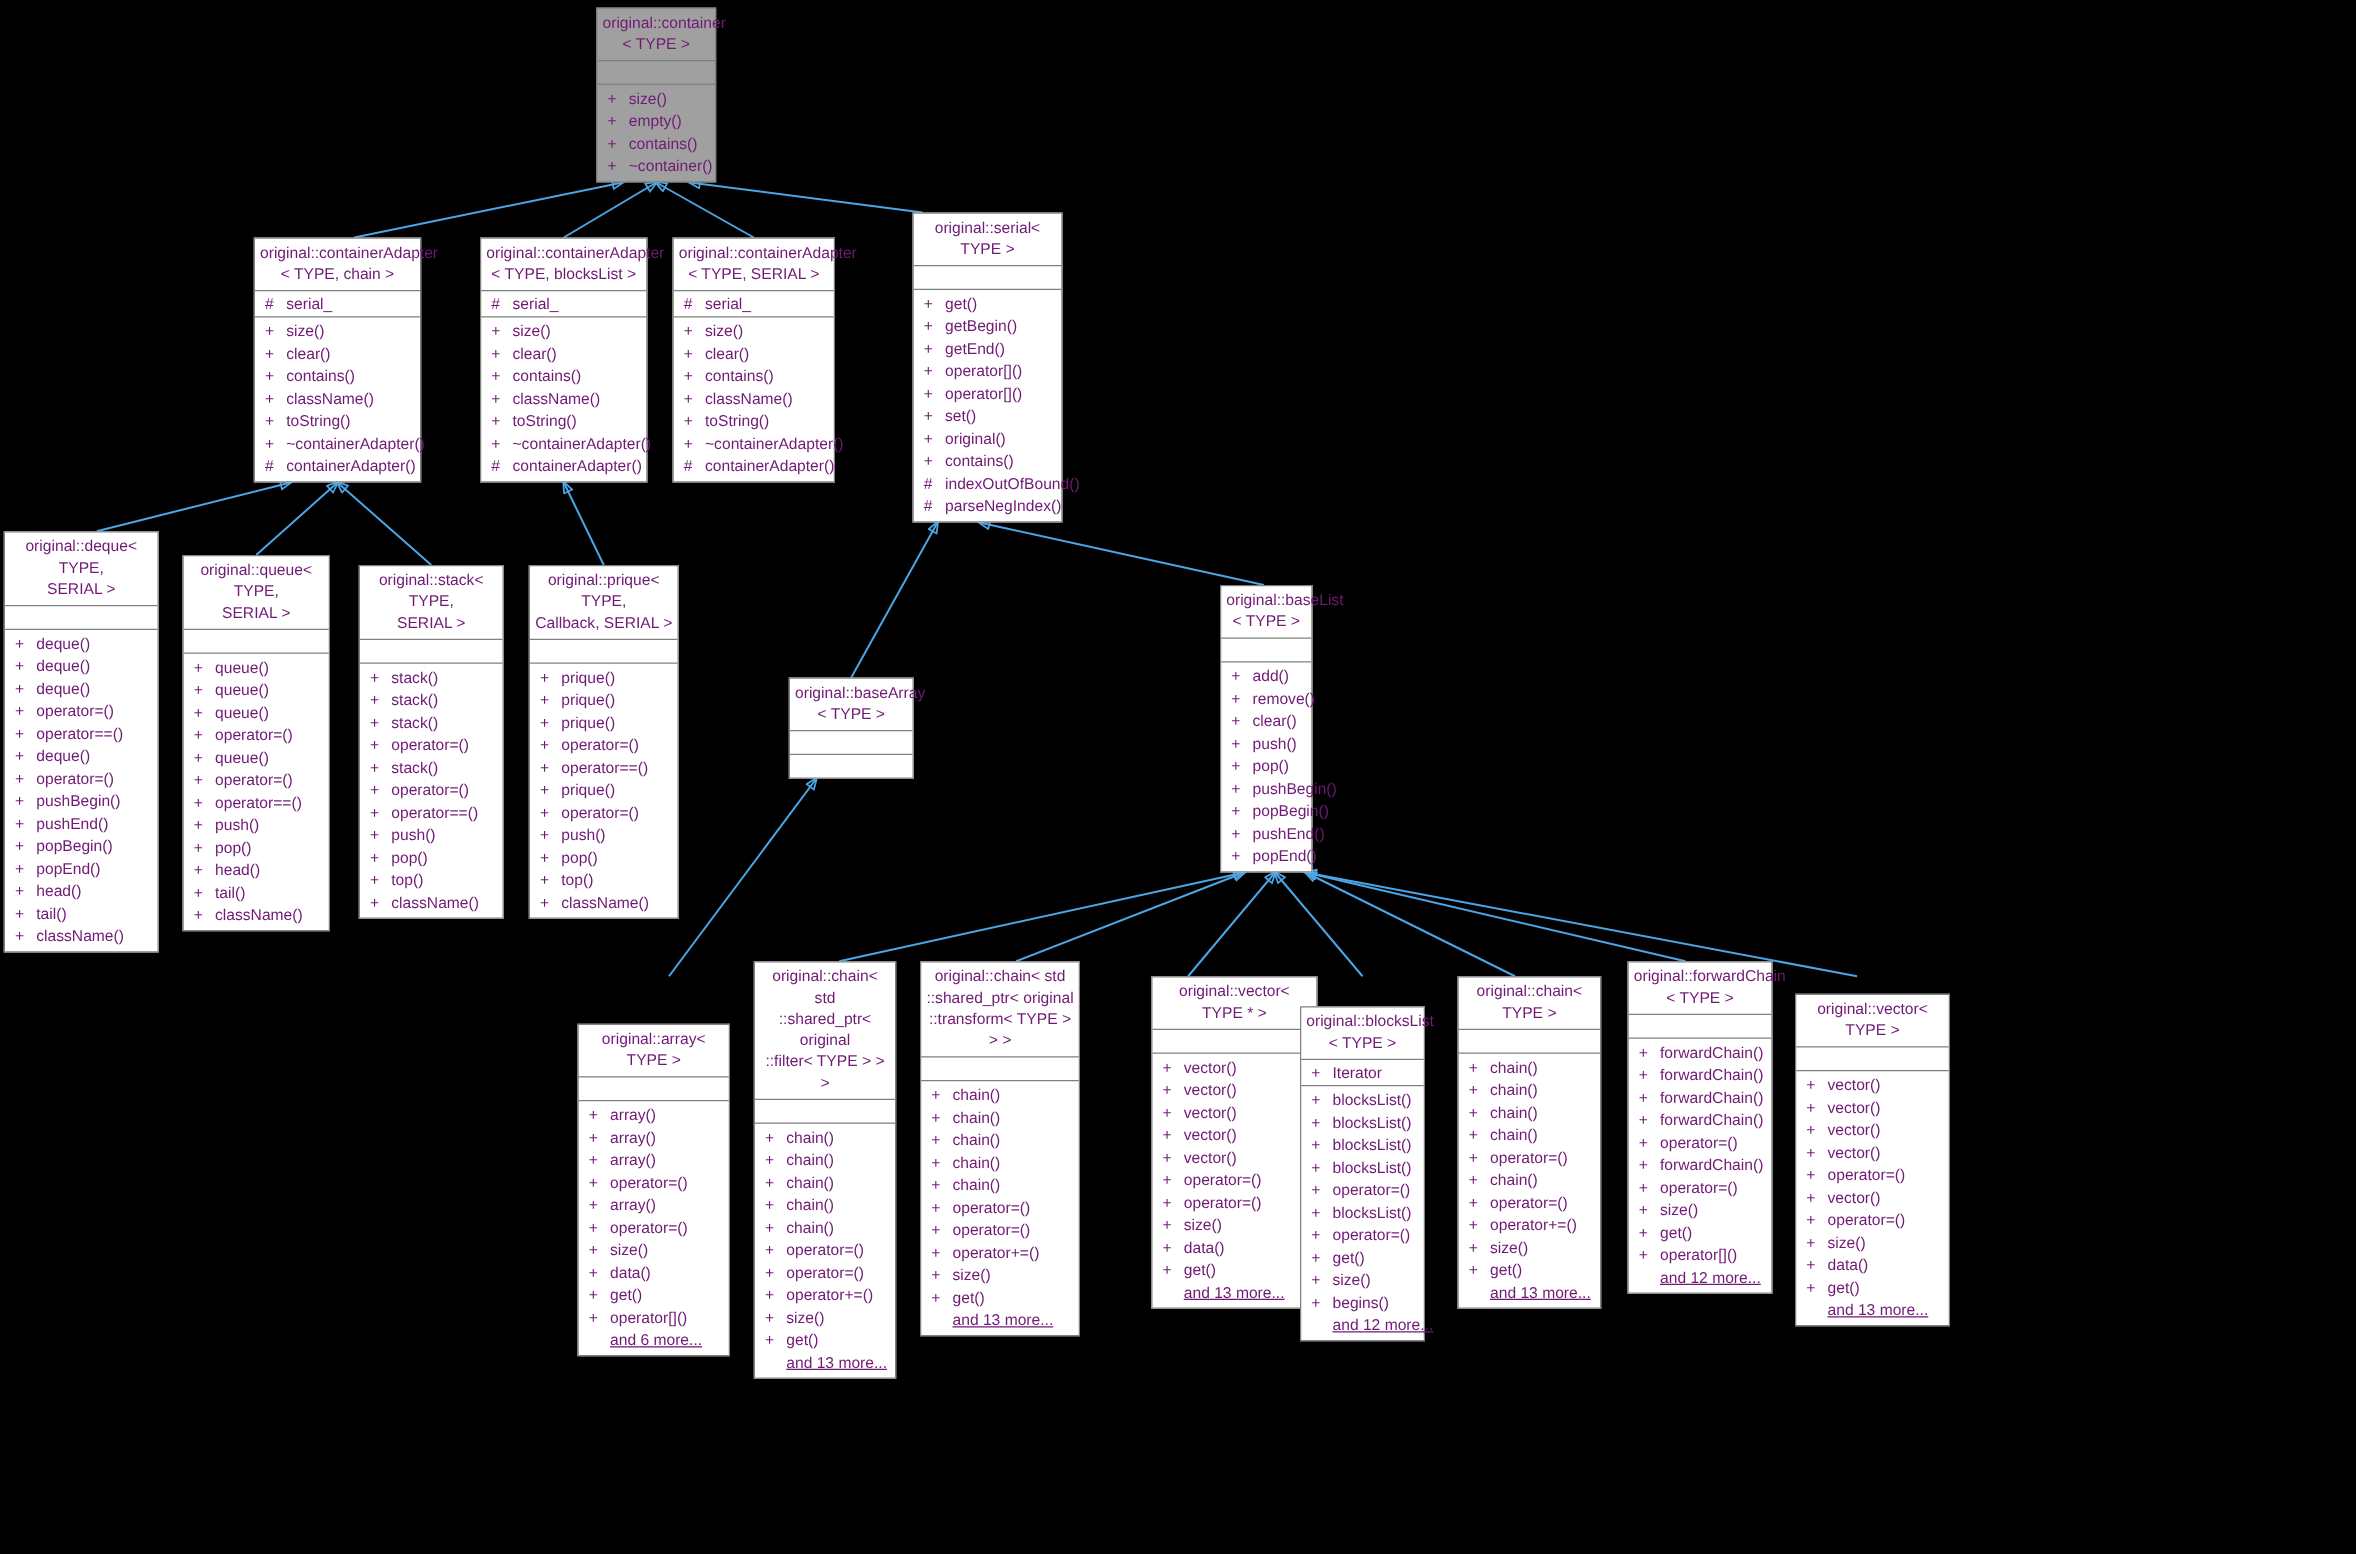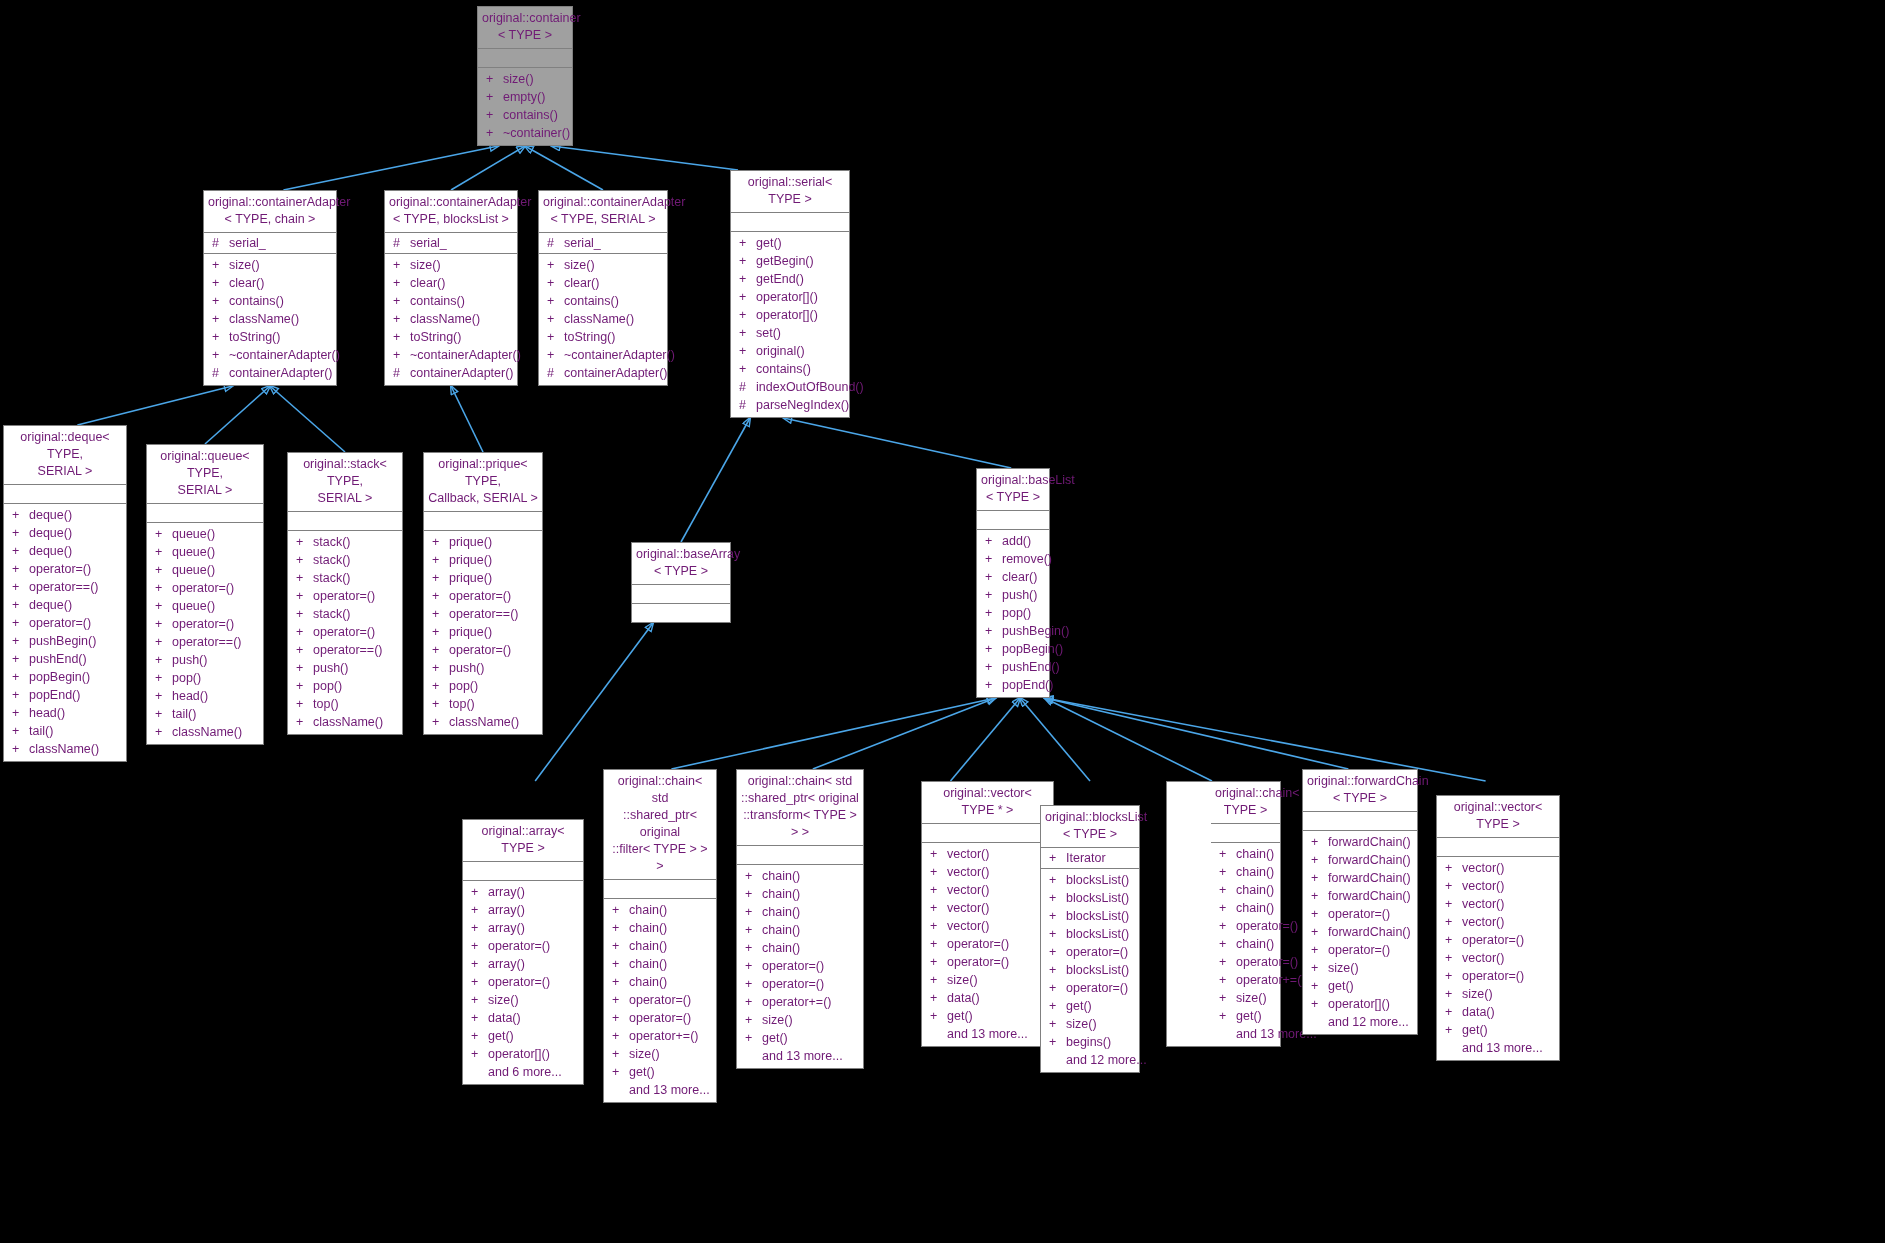--- a/index.html
+++ b/index.html
@@ -65,20 +65,21 @@
     display: inline-block;
     width: 17px;
     flex: 0 0 17px;
     text-align: left;
   }
   .member .mname {
     display: inline-block;
   }
   .member.more {
     padding-left: 25px;
+    text-decoration: underline;
   }
   .member.more .mname {
     font-size: 12.5px;
   }
 </style>
 </head>
 <body>
 
 <div id="diagram">
   <svg class="edges" viewBox="0 0 1885 1243">
@@ -815,21 +816,21 @@
           </div>
           <div class="member">
             <span class="vis">+</span>
             <span class="mname">begins()</span>
           </div>
           <div class="member more">
             <span class="mname">and 12 more...</span>
           </div>
         </div>
       </div>
-      <div class="node" style="left: 1166px; top: 781px; width: 115px; padding-left: 44px;">
+      <div class="node" style="left: 1166px; top: 781px; width: 115px;">
         <div class="title">original::chain&lt; TYPE &gt;</div>
         <div class="attrs empty"></div>
         <div class="ops">
           <div class="member">
             <span class="vis">+</span>
             <span class="mname">chain()</span>
           </div>
           <div class="member">
             <span class="vis">+</span>
             <span class="mname">chain()</span>

